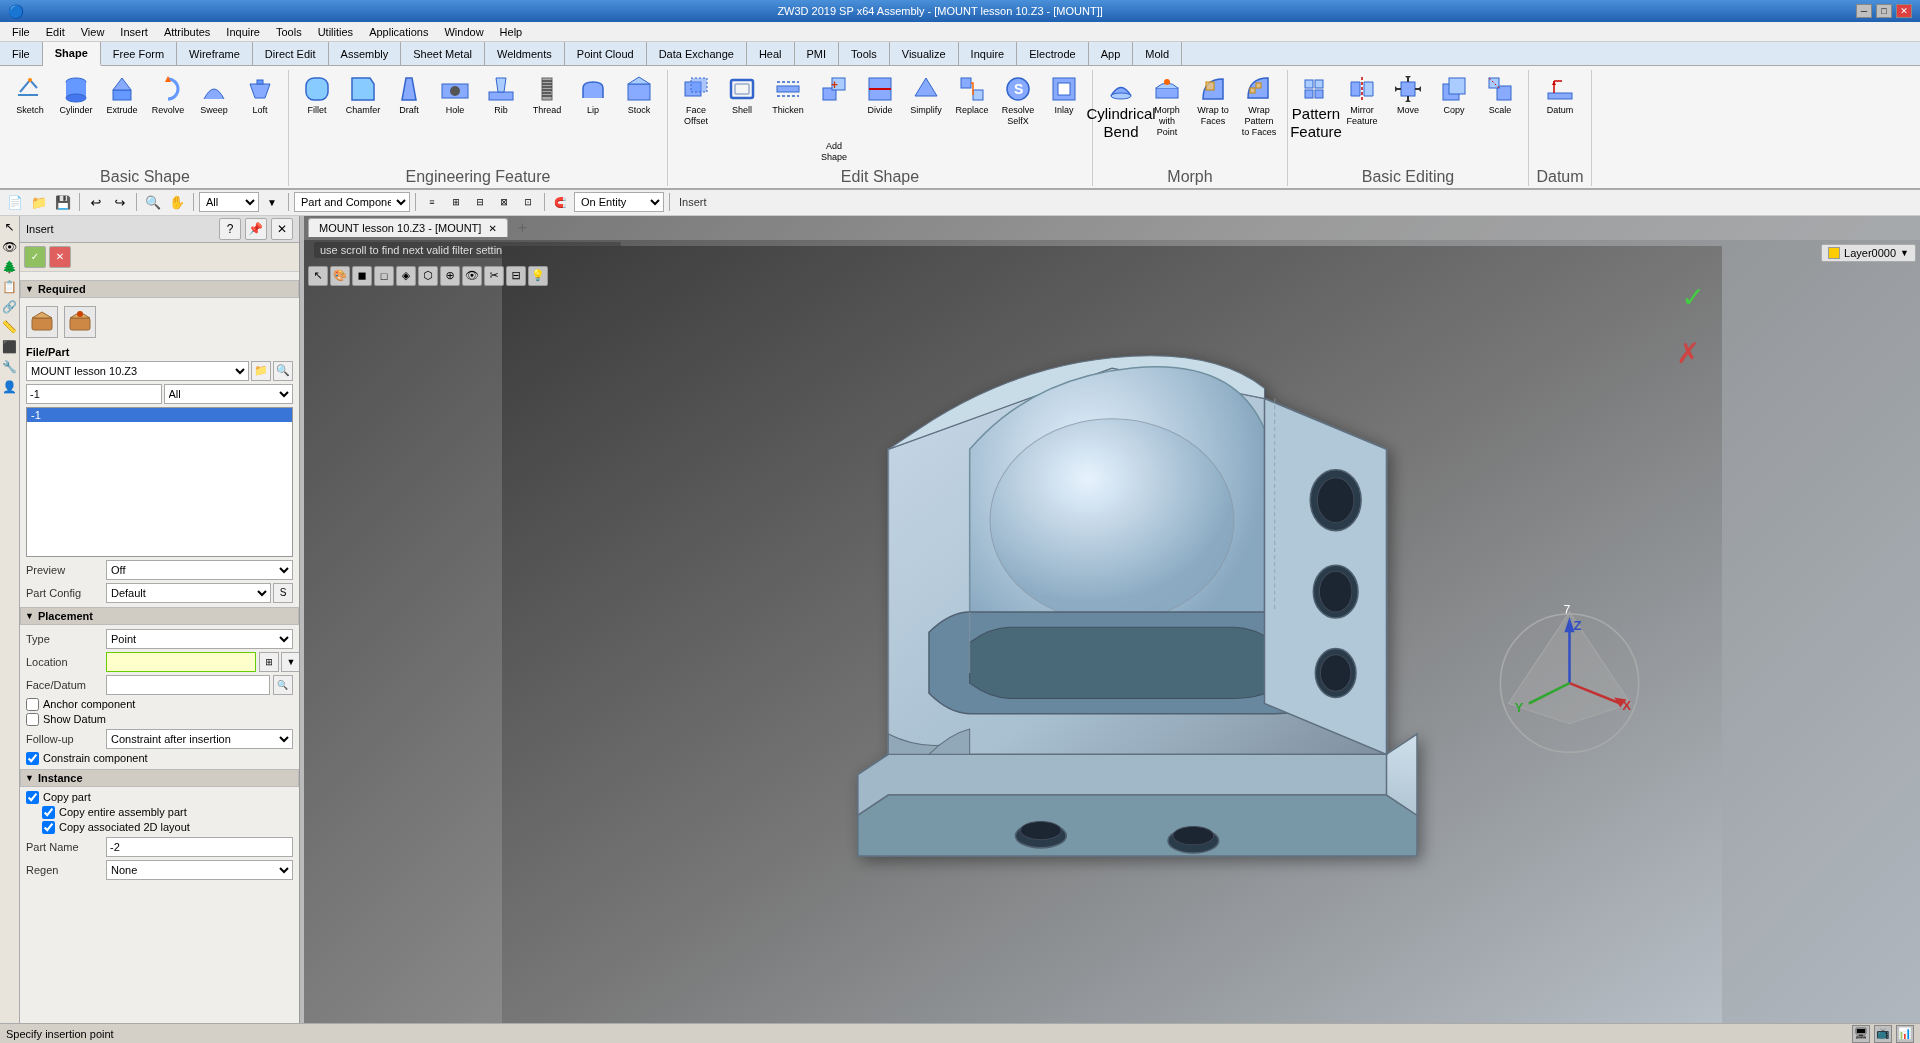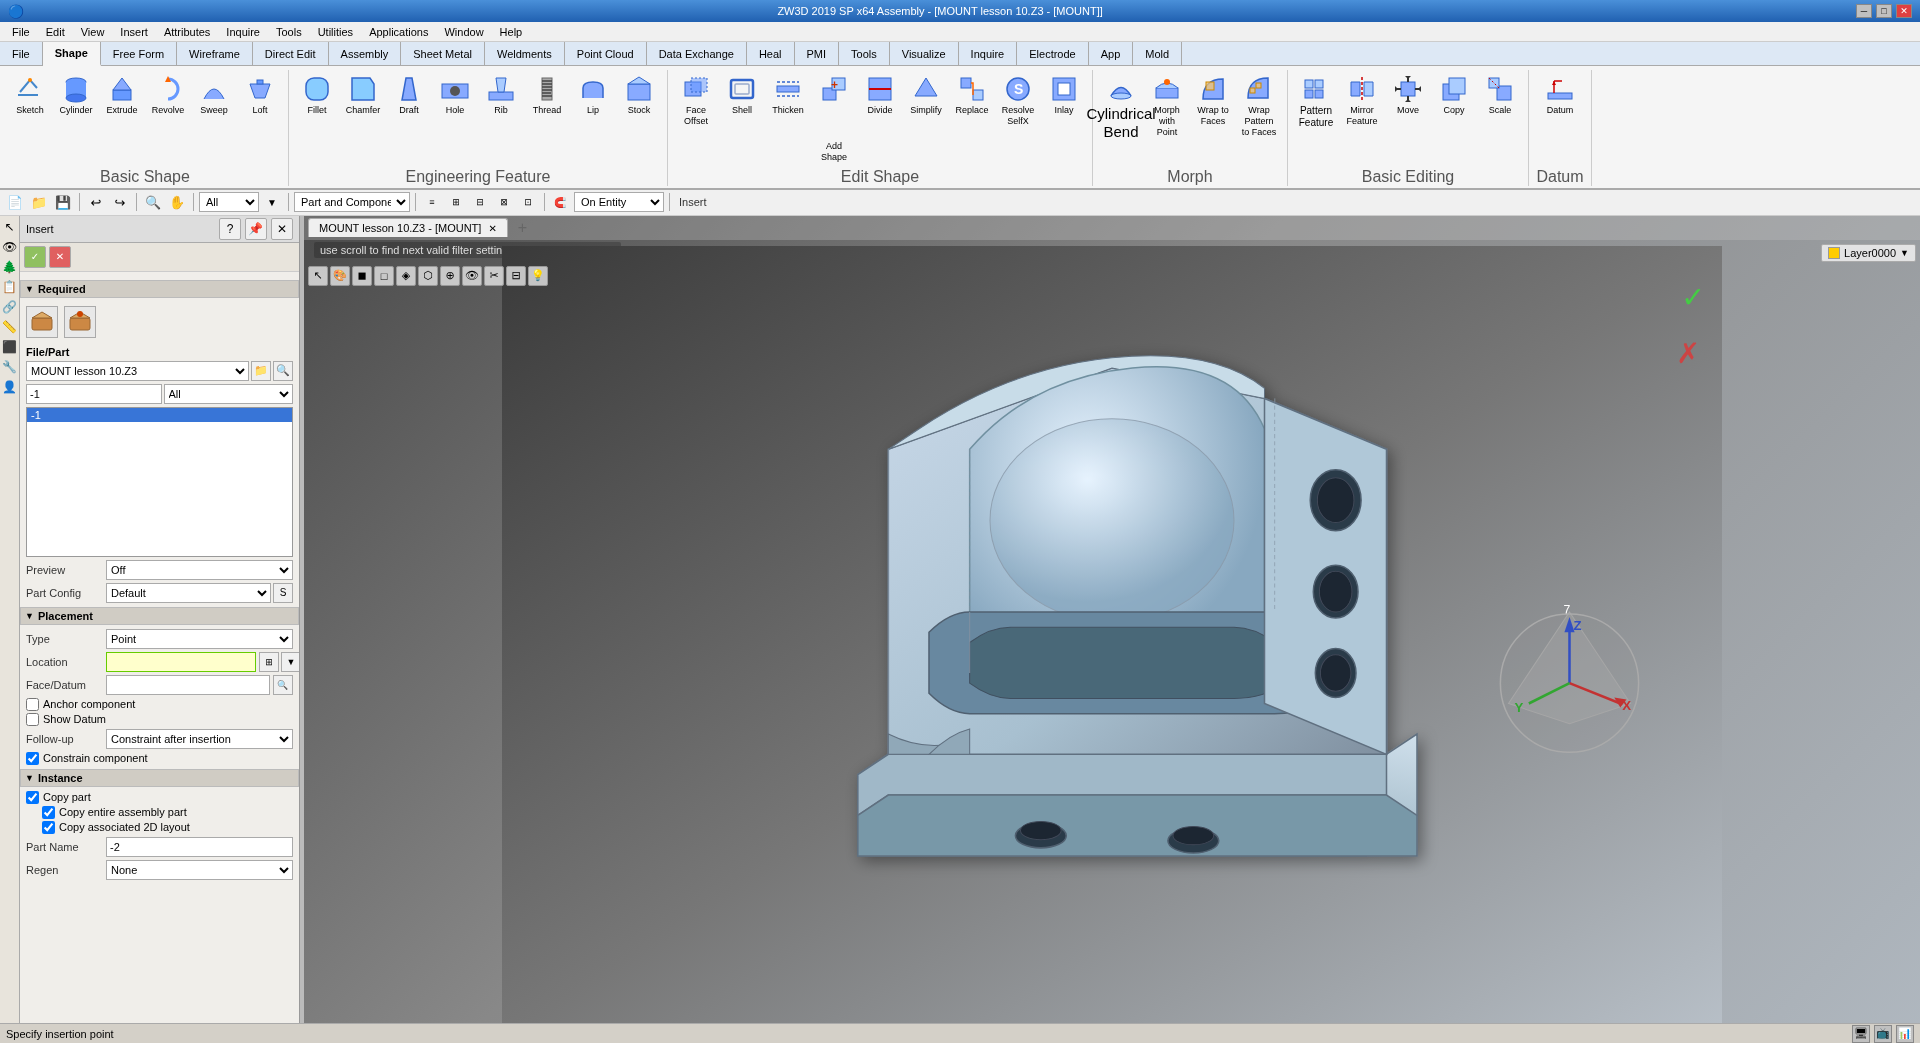--- a/index.html
+++ b/index.html
@@ -686,21 +686,21 @@
       <div class="ribbon-group-items">
         <div class="ribbon-btn">
           <div class="btn-icon">
             <svg width="30" height="30" viewBox="0 0 30 30">
                 <rect x="4" y="16" width="8" height="8" fill="#88aaff" stroke="#3366cc" stroke-width="1"></rect>
                 <rect x="14" y="16" width="8" height="8" fill="#88aaff" stroke="#3366cc" stroke-width="1"></rect>
                 <rect x="4" y="6" width="8" height="8" fill="#aaccff" stroke="#3366cc" stroke-width="1"></rect>
                 <rect x="14" y="6" width="8" height="8" fill="#aaccff" stroke="#3366cc" stroke-width="1"></rect>
               </svg>
           </div>
-          <span style="font-size:10px;">Pattern Feature</span>
+          <span style="font-size:15px;">Pattern Feature</span>
         </div>
         <div class="ribbon-btn">
           <div class="btn-icon">
             <svg width="30" height="30" viewBox="0 0 30 30">
                 <line x1="15" y1="3" x2="15" y2="27" stroke="#cc0000" stroke-width="1.5" stroke-dasharray="3,2"></line>
                 <polygon points="4,8 13,8 13,22 4,22" fill="#88aaff" stroke="#3366cc" stroke-width="1"></polygon>
                 <polygon points="17,8 26,8 26,22 17,22" fill="#aaccff" stroke="#3366cc" stroke-width="1"></polygon>
               </svg>
           </div>
           <span style="font-size:9px;">Mirror Feature</span>

